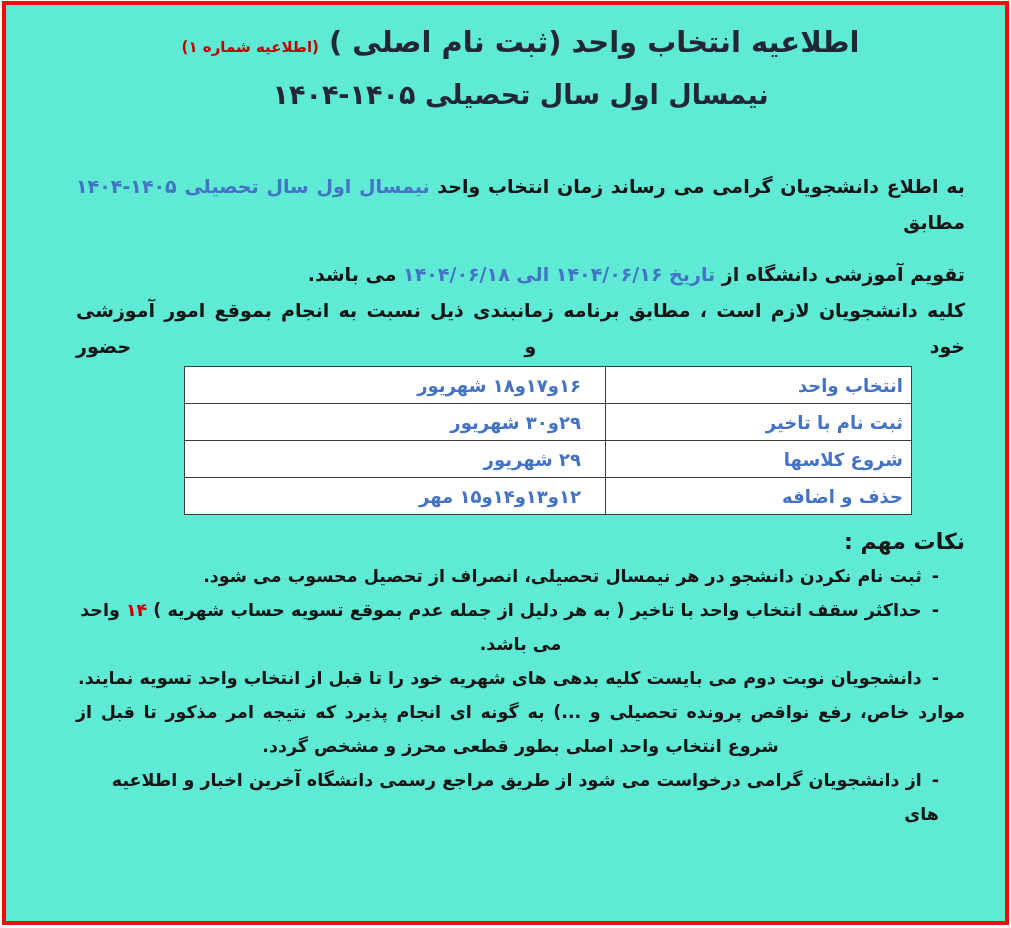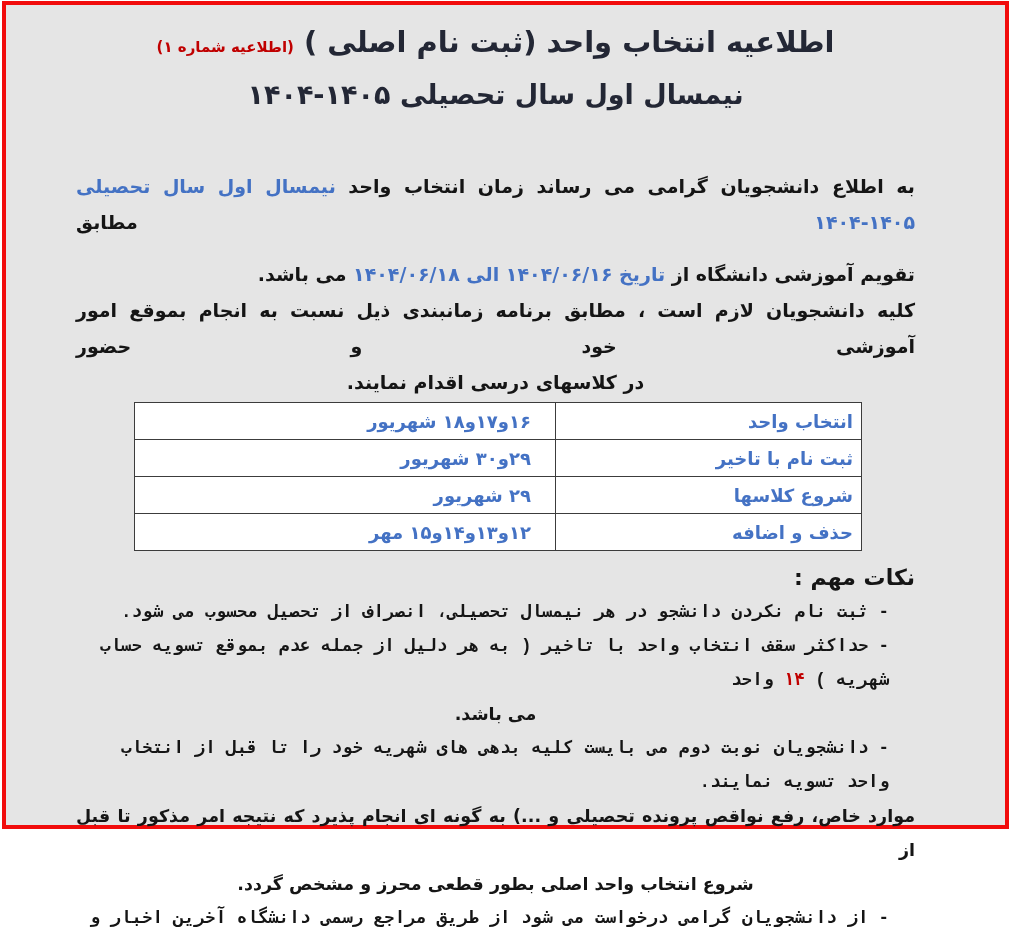--- a/index.html
+++ b/index.html
@@ -1,44 +1,44 @@
 <!DOCTYPE html>
 <html lang="fa"><head>
 <meta charset="utf-8">
 <style>
   html,body { margin:0; padding:0; background:#ffffff; }
   body { width:1011px; height:928px; font-family:"DejaVu Sans", sans-serif; overflow:hidden; }
   .page {
     box-sizing:border-box;
     margin:1px 2px 0 2px;
-    height:828px;
+    height:924px;
     border:4px solid #F10C0C;
-    padding:8px 90px 0 70px;
+    padding:8px 40px 0 70px;
     direction:rtl;
-    background:#e5e5e5;
+    background:#5eead4;
   }
   .title1 { text-align:center; font-size:29px; font-weight:bold; color:#232735; line-height:46px; margin-top:6px; }
   .badge  { color:#C00000; font-size:15px; font-weight:bold; }
   .title2 { text-align:center; font-size:27px; font-weight:bold; color:#232735; line-height:50px; }
 
   .intro { margin-top:48px; font-size:19px; font-weight:bold; color:#151515; line-height:36px; }
   .blue { color:#4472C4; }
   .line.fill   { text-align:justify; text-align-last:justify; }
   .line.right  { text-align:right;margin-top:16px; }
   .line.center { text-align:center; }
 
   table.sched { border-collapse:collapse; width:728px; margin:2px 53px 0 0; table-layout:fixed; }
   table.sched td { border:1px solid #3c3c3c; height:34px; font-size:18px; font-weight:bold; color:#4472C4; background:#fff; }
   td.lab { width:296px; text-align:right; padding-right:8px; }
   td.val { text-align:right; padding-right:24px; }
 
   .notes-h { margin-top:12px; font-size:22px; font-weight:bold; color:#151515; line-height:30px; text-align:right; }
   .bullets { font-size:17.5px; font-weight:bold; color:#151515; line-height:34px; margin-top:2px; }
   .bl { text-align:right; }
-  .bl.first { padding-right:26px;font-family:Liberation Mono, monospace; }
+  .bl.first { padding-right:26px; }
   .bl.fill { text-align:justify; text-align-last:justify; }
   .bl.center { text-align:center; }
   .marker { margin-left:10px; }
   .red { color:#C00000; }
 </style>
 </head>
 <body>
 
 <div class="page">
 
@@ -48,21 +48,20 @@
   <div class="title2">نیمسال اول سال تحصیلی ۱۴۰۵-۱۴۰۴</div>
 
   <div class="intro">
     <div class="line fill">
       <span>به اطلاع دانشجویان گرامی می رساند زمان انتخاب واحد </span><span class="blue">نیمسال اول سال تحصیلی  ۱۴۰۵-۱۴۰۴</span><span>  مطابق</span>
     </div>
     <div class="line right">
       <span>تقویم آموزشی دانشگاه از </span><span class="blue">تاریخ ۱۴۰۴/۰۶/۱۶ الی ۱۴۰۴/۰۶/۱۸</span><span> می باشد.</span>
     </div>
     <div class="line fill">کلیه دانشجویان لازم است ، مطابق برنامه زمانبندی ذیل نسبت به انجام بموقع امور آموزشی خود و حضور</div>
-    <div class="line center">در کلاسهای درسی  اقدام نمایند.</div>
   </div>
 
   <table class="sched">
     <tbody>
       <tr>
         <td class="lab">انتخاب واحد</td>
         <td class="val">۱۶و۱۷و۱۸ شهریور</td>
       </tr>
       <tr>
         <td class="lab">ثبت نام با تاخیر</td>

